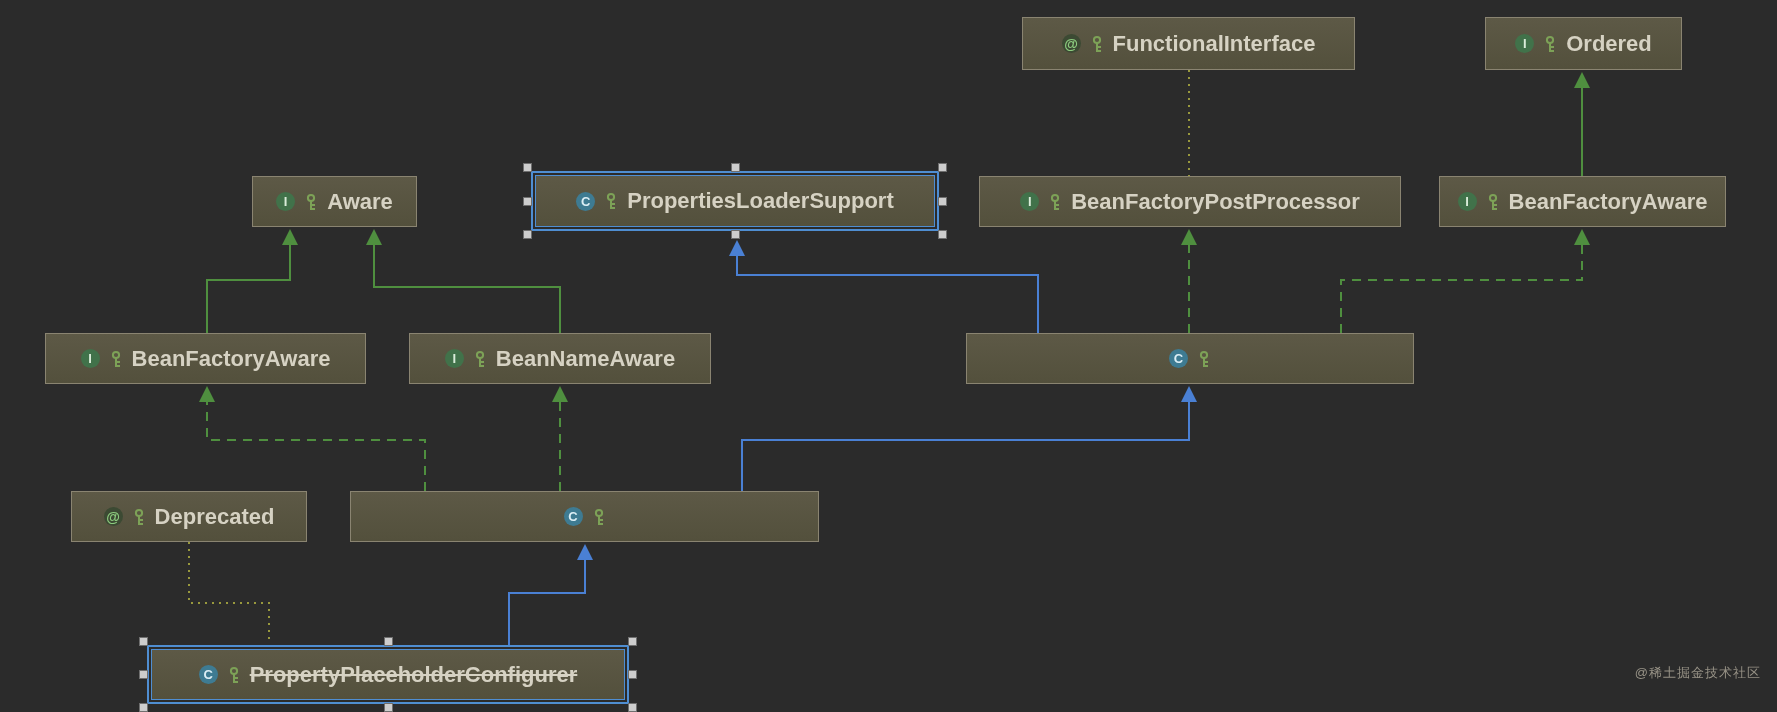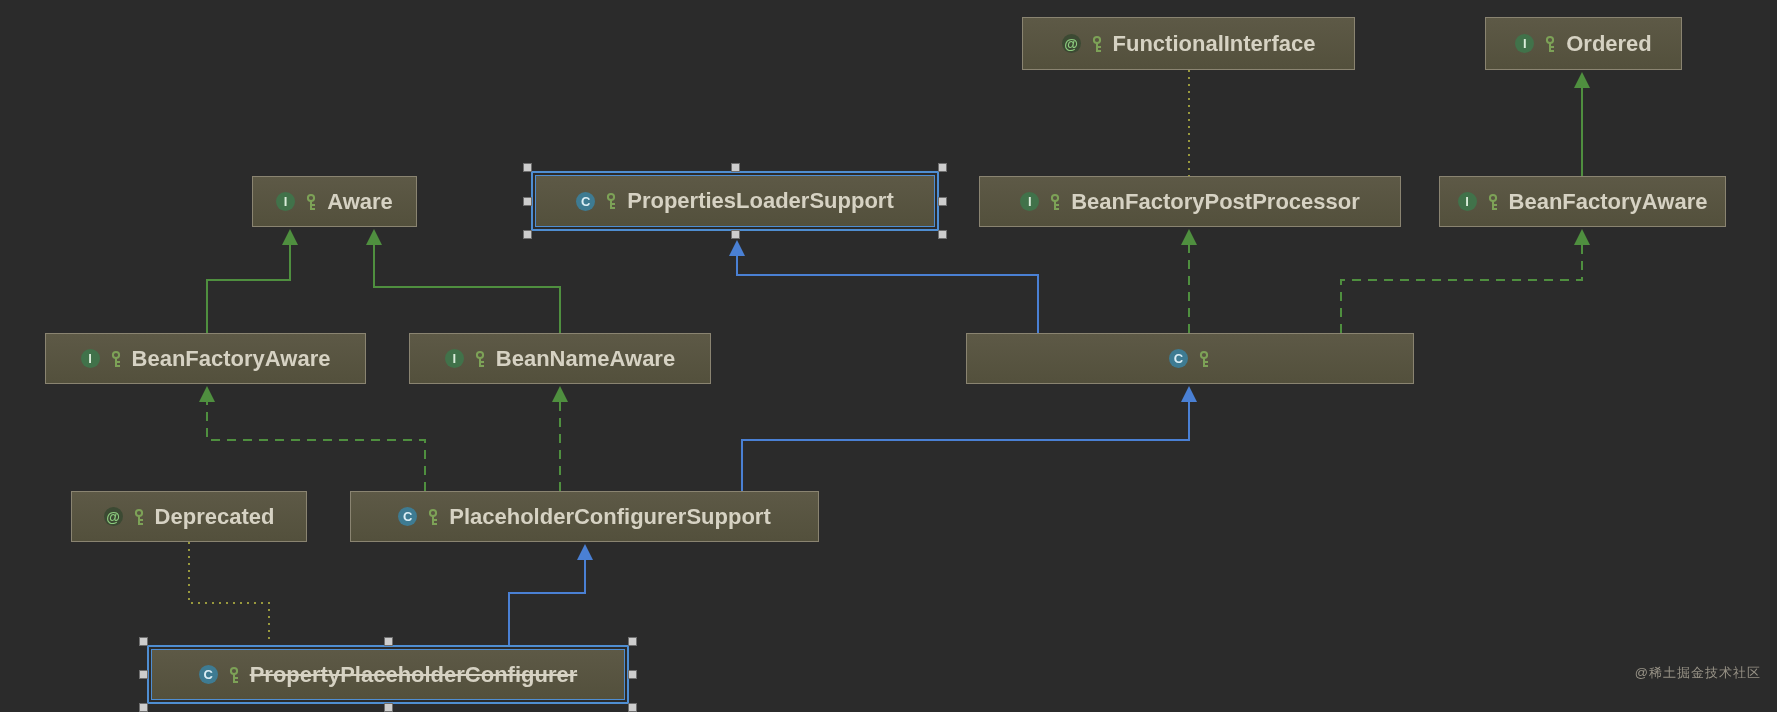--- a/index.html
+++ b/index.html
@@ -223,21 +223,20 @@
       <div class="node" style="left: 350px; top: 491px; width: 469px; height: 51px;">
         <span class="circle-icon icon-class">C</span>
         <span class="key-icon">
           <svg width="14" height="18" viewBox="0 0 14 18">
             <circle cx="7" cy="5" r="3.1" fill="none" stroke="#7da257" stroke-width="2"></circle>
             <line x1="7" y1="8" x2="7" y2="17" stroke="#7da257" stroke-width="2"></line>
             <line x1="7" y1="12" x2="11" y2="12" stroke="#7da257" stroke-width="2"></line>
             <line x1="7" y1="16" x2="11" y2="16" stroke="#7da257" stroke-width="2"></line>
           </svg>
         </span>
-        <span class="label">PlaceholderConfigurerSupport</span>
       </div>
       <div class="node selected" style="left: 151px; top: 649px; width: 474px; height: 51px;">
         <span class="circle-icon icon-class">C</span>
         <span class="key-icon">
           <svg width="14" height="18" viewBox="0 0 14 18">
             <circle cx="7" cy="5" r="3.1" fill="none" stroke="#7da257" stroke-width="2"></circle>
             <line x1="7" y1="8" x2="7" y2="17" stroke="#7da257" stroke-width="2"></line>
             <line x1="7" y1="12" x2="11" y2="12" stroke="#7da257" stroke-width="2"></line>
             <line x1="7" y1="16" x2="11" y2="16" stroke="#7da257" stroke-width="2"></line>
           </svg>

